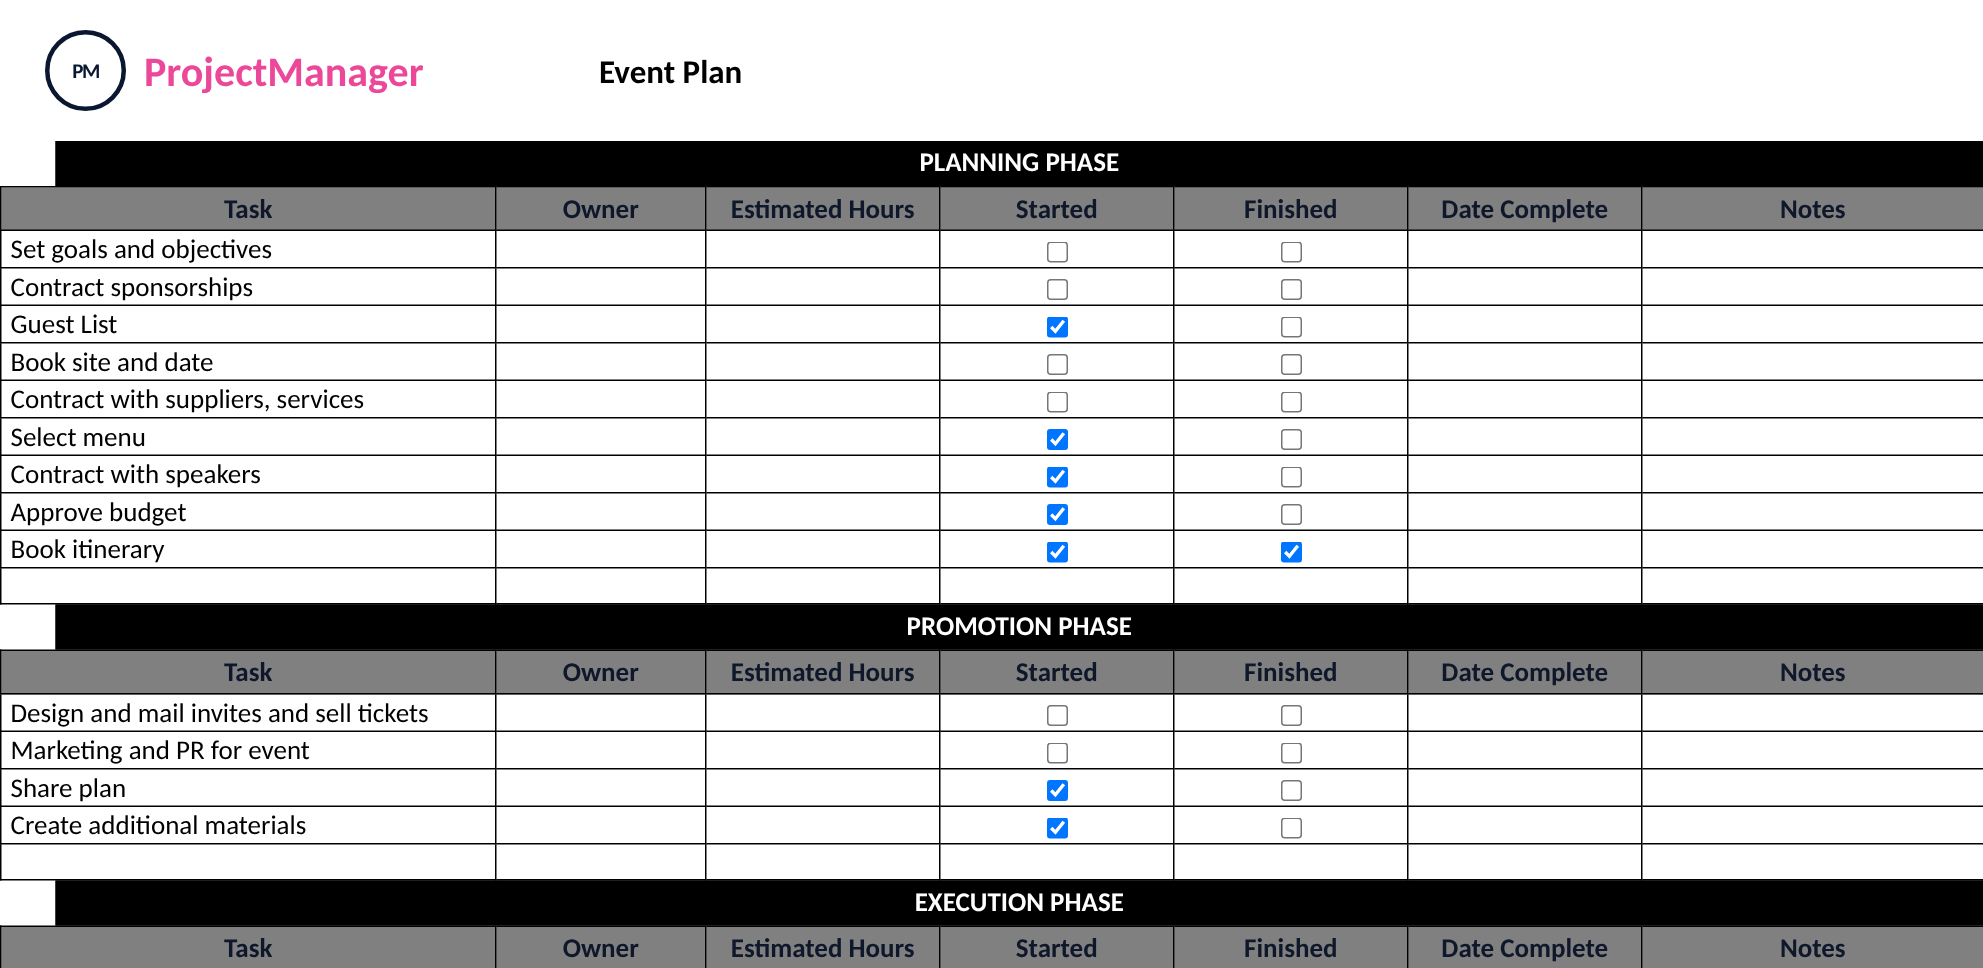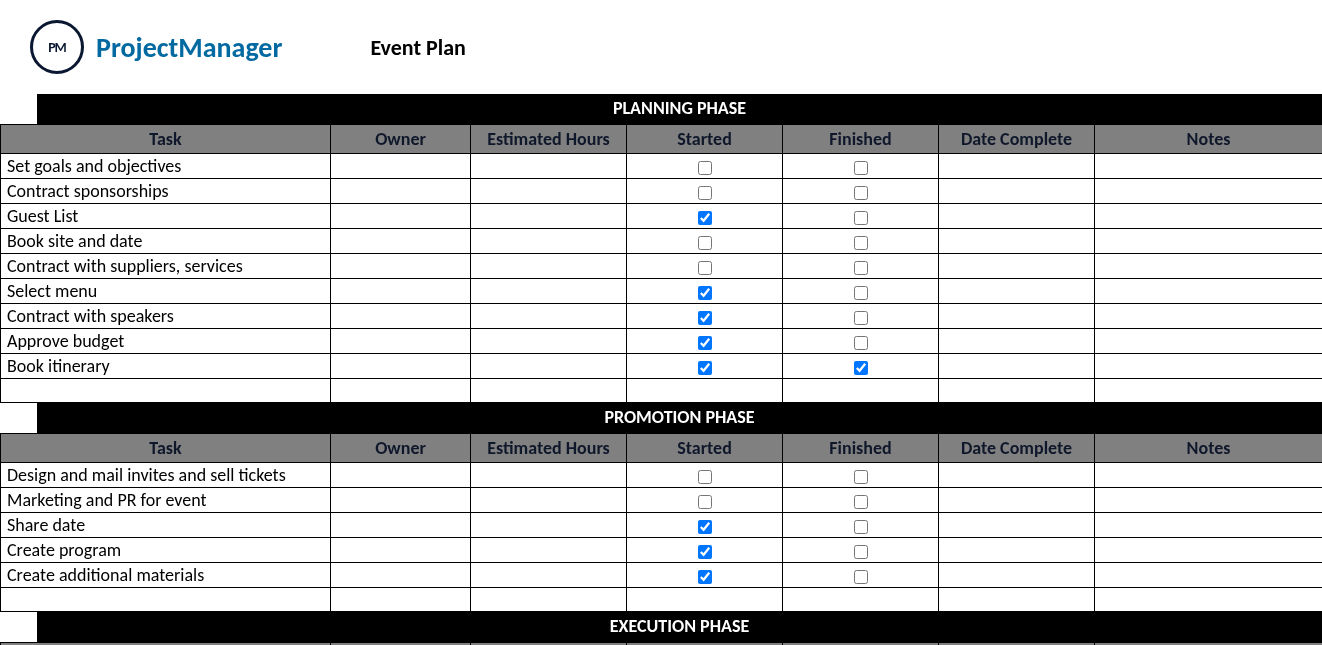--- a/index.html
+++ b/index.html
@@ -27,27 +27,27 @@
     align-items: center;
     justify-content: center;
     font-weight: 900;
     font-size: 14px;
     color: #0a1730;
     letter-spacing: -1px;
   }
   .logo-text {
     font-size: 28px;
     font-weight: 800;
-    color: #0369a1;
+    color: #ec4899;
   }
   .title {
     font-size: 22px;
     font-weight: 700;
     color: #000;
-    margin-left: 88px;
+    margin-left: 117px;
   }
   .phase-header {
     background: #000;
     color: #fff;
     font-weight: 700;
     font-size: 18px;
     text-align: center;
     padding: 2px 0 4px 0;
     border: 1px solid #000;
     margin-left: 37px;
@@ -250,30 +250,21 @@
         <tr>
           <td class="task-cell">Marketing and PR for event</td>
           <td></td>
           <td></td>
           <td class="check-cell"><input type="checkbox" style=""></td>
           <td class="check-cell"><input type="checkbox" style=""></td>
           <td></td>
           <td></td>
         </tr>
         <tr>
-          <td class="task-cell">Share date</td>
-          <td></td>
-          <td></td>
-          <td class="check-cell"><input type="checkbox" checked="" style=""></td>
-          <td class="check-cell"><input type="checkbox" style=""></td>
-          <td></td>
-          <td></td>
-        </tr>
-        <tr>
-          <td class="task-cell">Create program</td>
+          <td class="task-cell">Share plan</td>
           <td></td>
           <td></td>
           <td class="check-cell"><input type="checkbox" checked="" style=""></td>
           <td class="check-cell"><input type="checkbox" style=""></td>
           <td></td>
           <td></td>
         </tr>
         <tr>
           <td class="task-cell">Create additional materials</td>
           <td></td>

